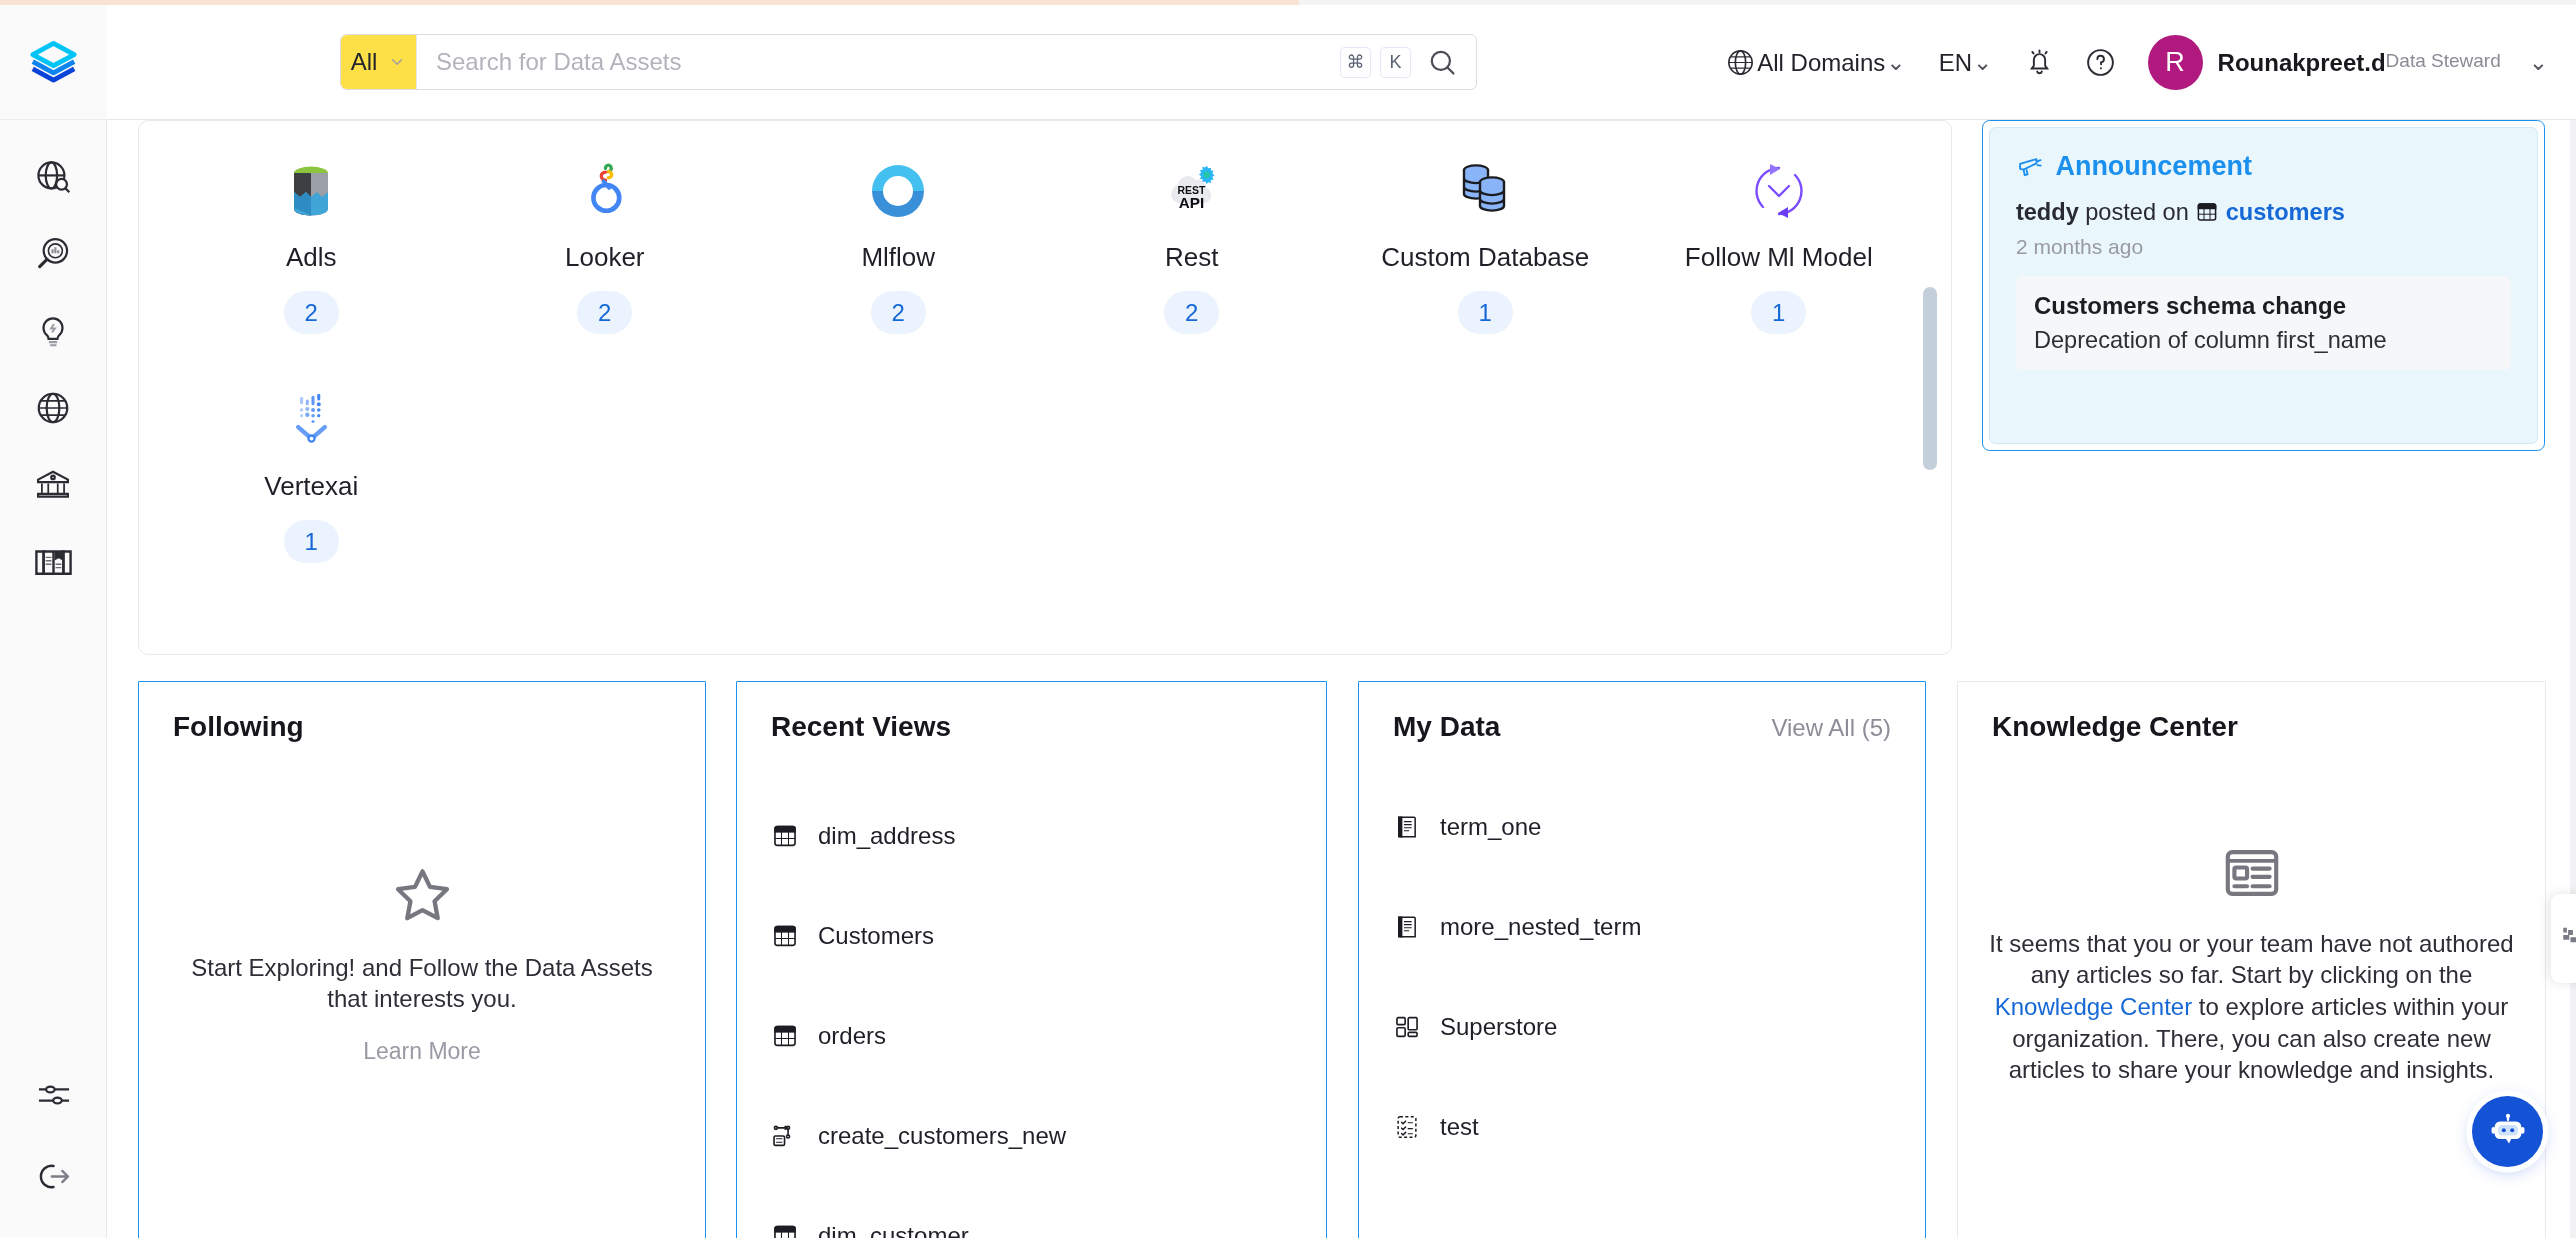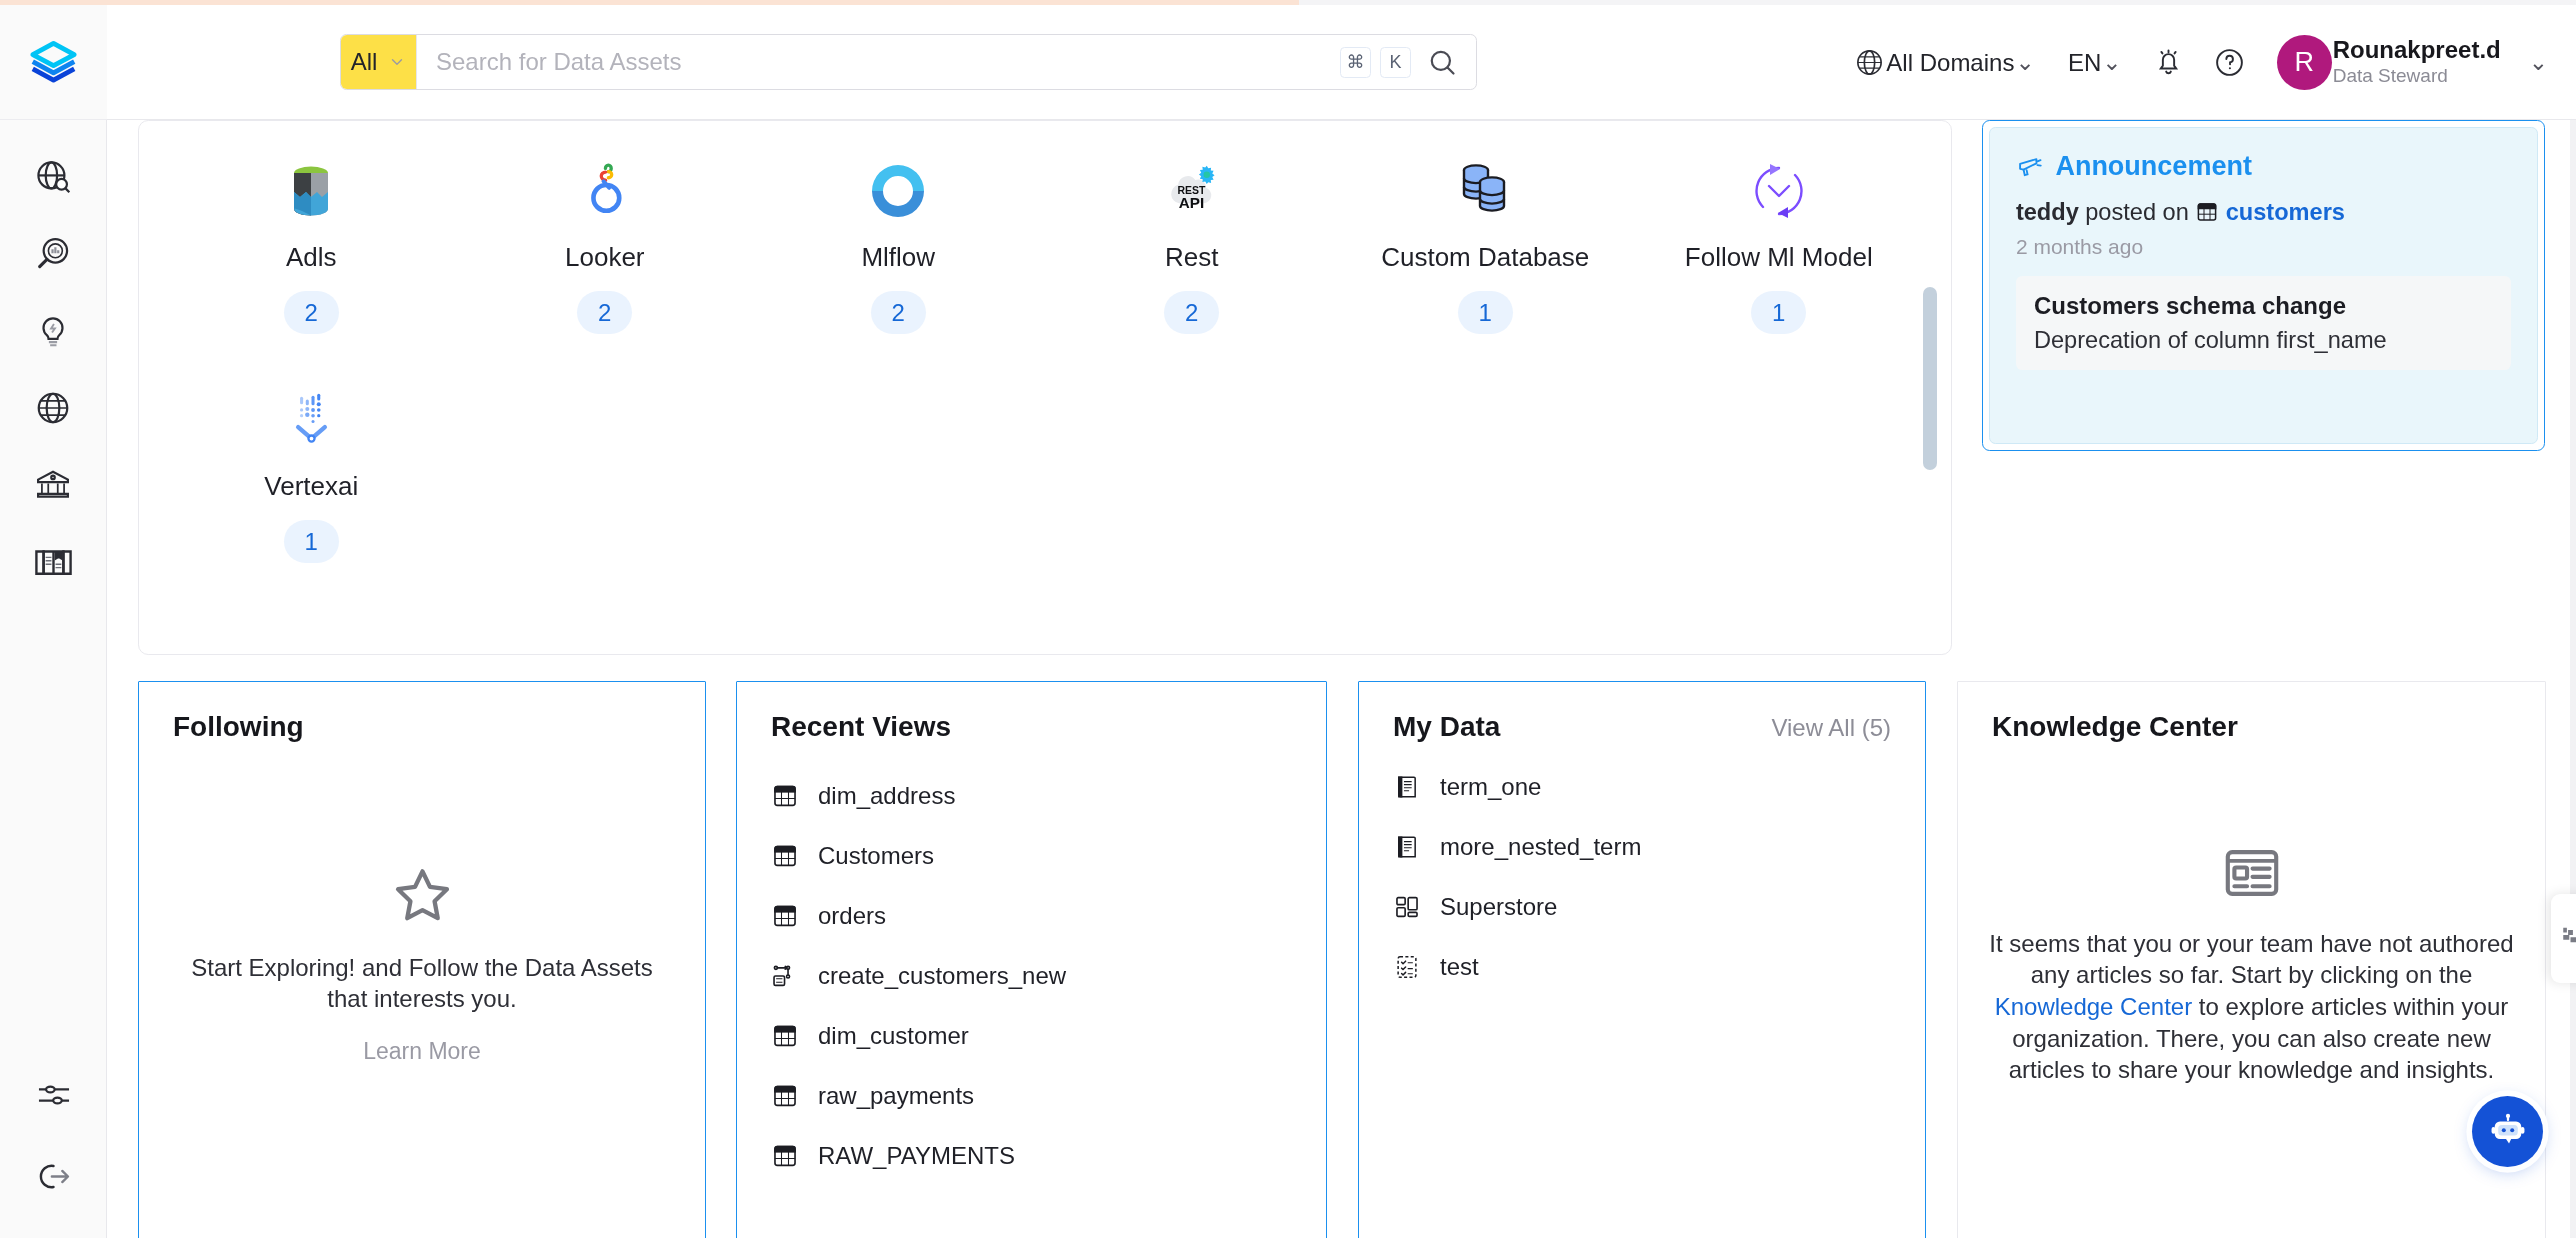--- a/index.html
+++ b/index.html
@@ -55,21 +55,21 @@
   .header-right {
     position:absolute; right:0; top:0; height:115px; display:flex; align-items:center; gap:0;
   }
   .hr-item { display:flex; align-items:center; gap:1px; padding:0 16.6px; cursor:pointer; font-size:24px; color:#23242a; }
   .hr-icon-btn { width:61px; height:61px; display:flex; align-items:center; justify-content:center; cursor:pointer; }
   .avatar {
     width:55px; height:55px; border-radius:50%; background:#b0197d;
     color:#fff; display:flex; align-items:center; justify-content:center;
     font-size:27px; font-weight:400;
   }
-  .user-block { display:flex; flex-direction:column; justify-content:center; }
+  .user-block { display:flex; flex-direction:row; justify-content:center; margin-left:14px; }
   .user-name { font-size:24px; font-weight:bold; color:#18181d; line-height:1.15; }
   .user-role { font-size:19px; color:#8b8b95; line-height:1.3; }
   .caret { font-size:23px; color:#52525c; }
 
   
   .main { position:absolute; left:107px; top:120px; width:2469px; height:1119px; background:#fff; }
 
   
   .services-panel {
     position:absolute; left:31px; top:0px; width:1814px; height:535px;
@@ -113,21 +113,21 @@
   }
   .card.outlined { border:1.9px solid #1b90ef; }
   .card.plain { border:0.6px solid #e9e9ee; }
   .card-head {
     display:flex; align-items:baseline; justify-content:space-between;
     padding:29px 34px 0 34px;
   }
   .card-title { font-size:28px; font-weight:bold; color:#16171c; }
   .view-all { font-size:24px; color:#8d8d97; cursor:pointer; }
   .list { padding:23px 34px 0 34px; display:flex; flex-direction:column; gap:0; }
-  .list-item { display:flex; align-items:center; gap:19px; height:60px; cursor:pointer; }
+  .list-item { display:flex; align-items:center; gap:19px; height:60px; cursor:pointer;margin-top:40px; }
   .list-label { font-size:24px; color:#1f2027; }
 
   .empty {
     display:flex; flex-direction:column; align-items:center; justify-content:center;
     height:440px; padding:0 38px; text-align:center;
   }
   .empty-text { font-size:24px; color:#2e2f36; line-height:1.32; margin-top:21.7px; }
   .empty-link { font-size:23px; color:#9a9aa4; margin-top:23px; cursor:pointer; }
   .kc-link { color:#1668d6; }
 

